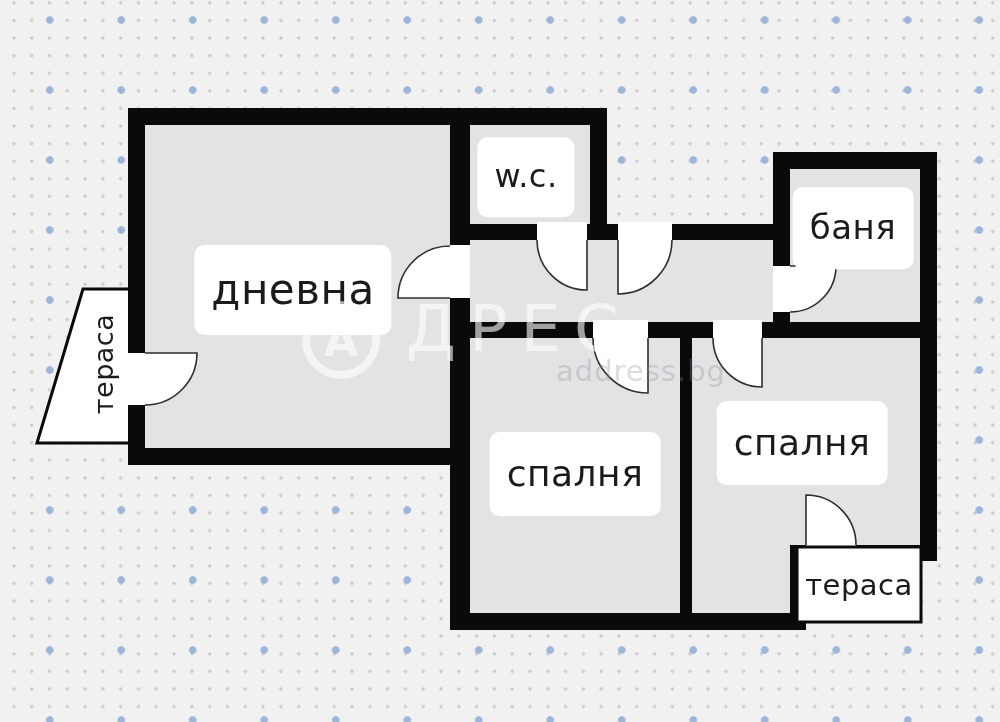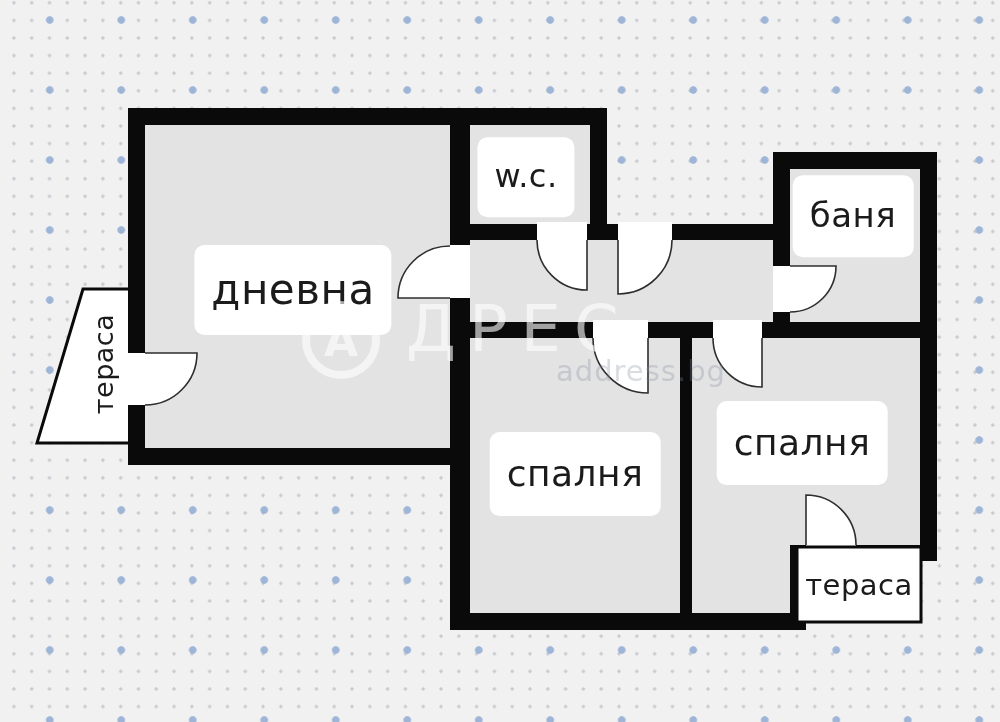--- a/index.html
+++ b/index.html
@@ -139,21 +139,21 @@
         <path d="M806,545 L806,495 A50,50 0 0 1 856,545 Z" fill="#ffffff"></path>
         <path d="M806,545 L806,495 A50,50 0 0 1 856,545" fill="none" stroke="#2e2e2e" stroke-width="1.6"></path>
       </g>
     </g>
   </svg>
 
   <div class="room-label" style="left:293px;top:290px;font-size:42px;text-align:right;">дневна</div>
 
   <div class="room-label" style="left:526px;top:177px;font-size:32px;">w.c.</div>
 
-  <div class="room-label" style="left:853px;top:216px;font-size:34px;text-align:center;">баня</div>
+  <div class="room-label" style="left:853px;top:228px;font-size:34px;text-align:center;">баня</div>
 
 
   <div class="room-label" style="left:575px;top:474px;font-size:36px;">спалня</div>
 
   <div class="room-label" style="left:802px;top:443px;font-size:36px;">спалня</div>
 
   <div class="room-label bare vertical" style="left:104px;top:364px;font-size:27px;">тераса</div>
 
   <div class="room-label bare" style="left:859px;top:585px;font-size:29px;">тераса</div>
 

